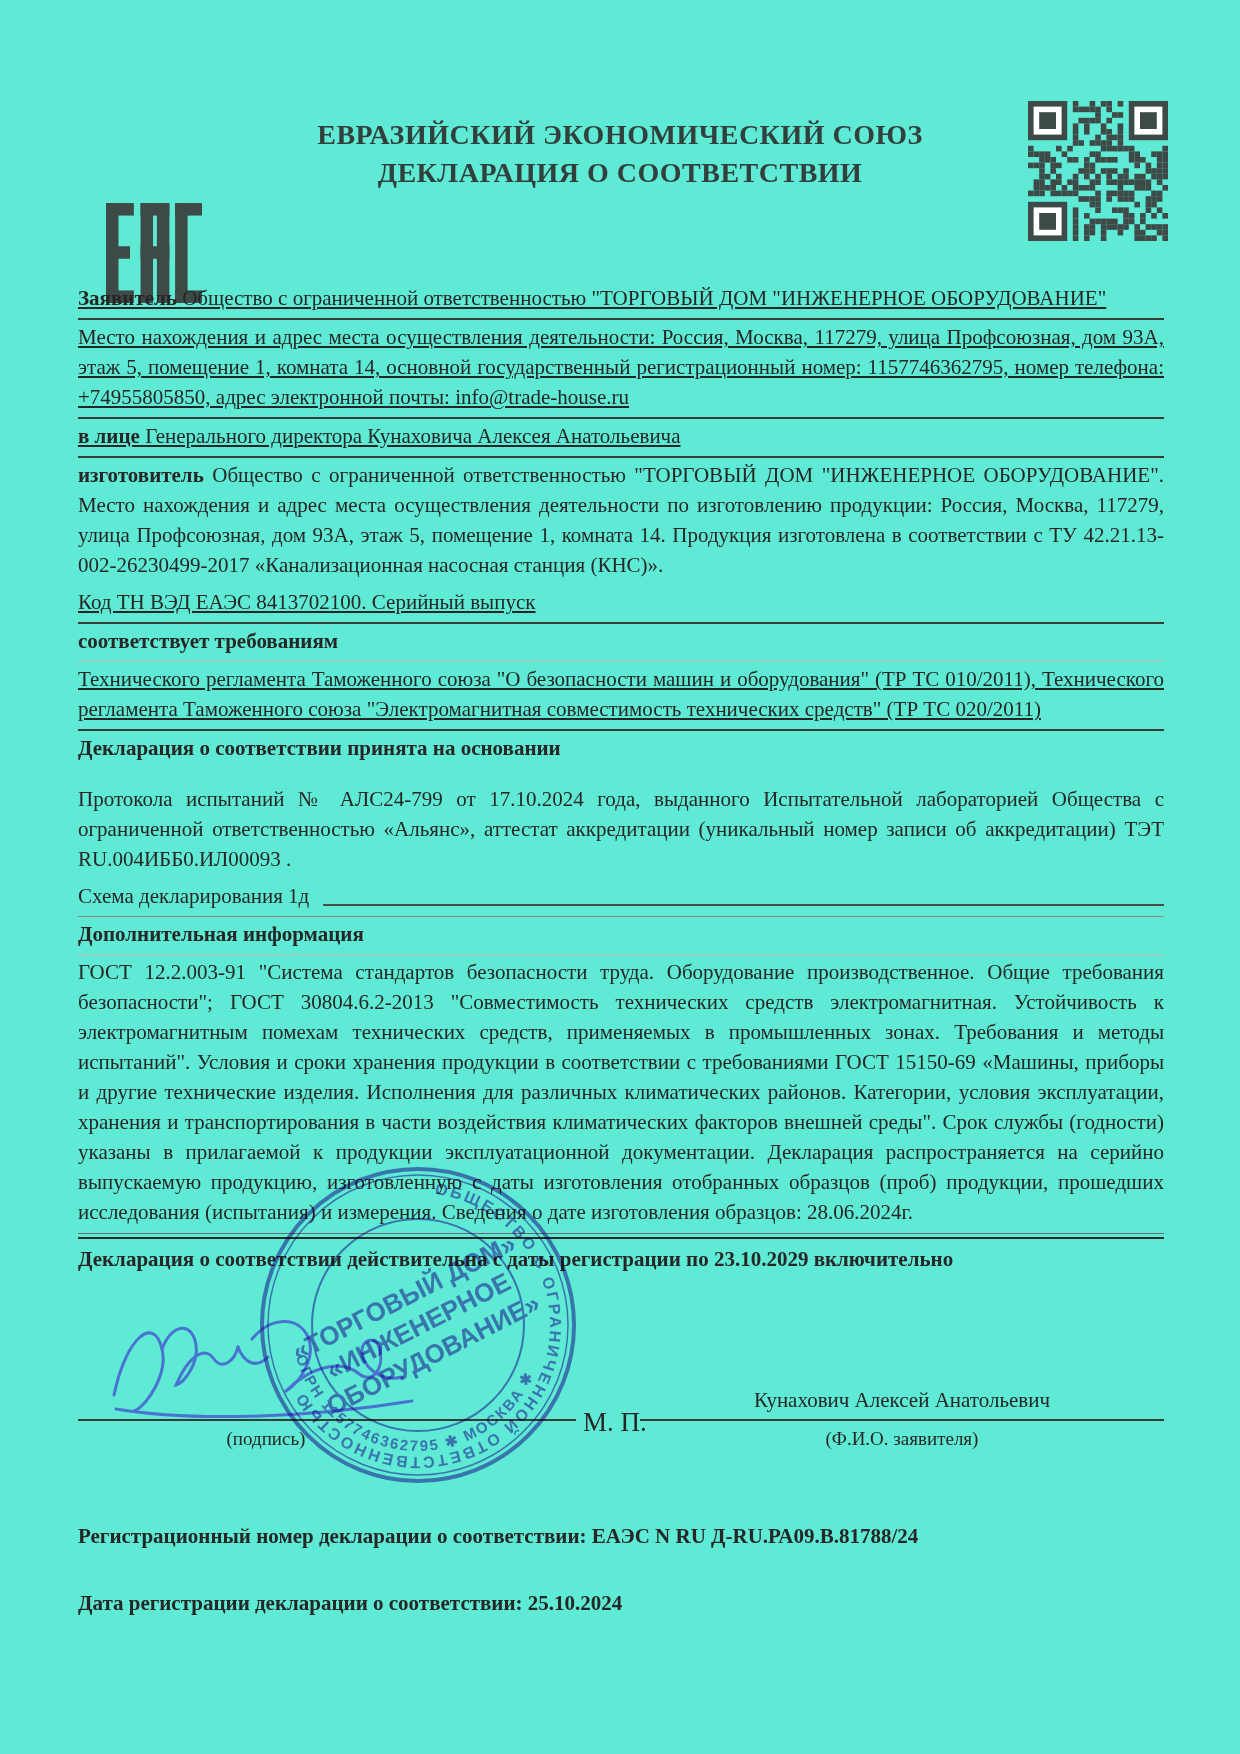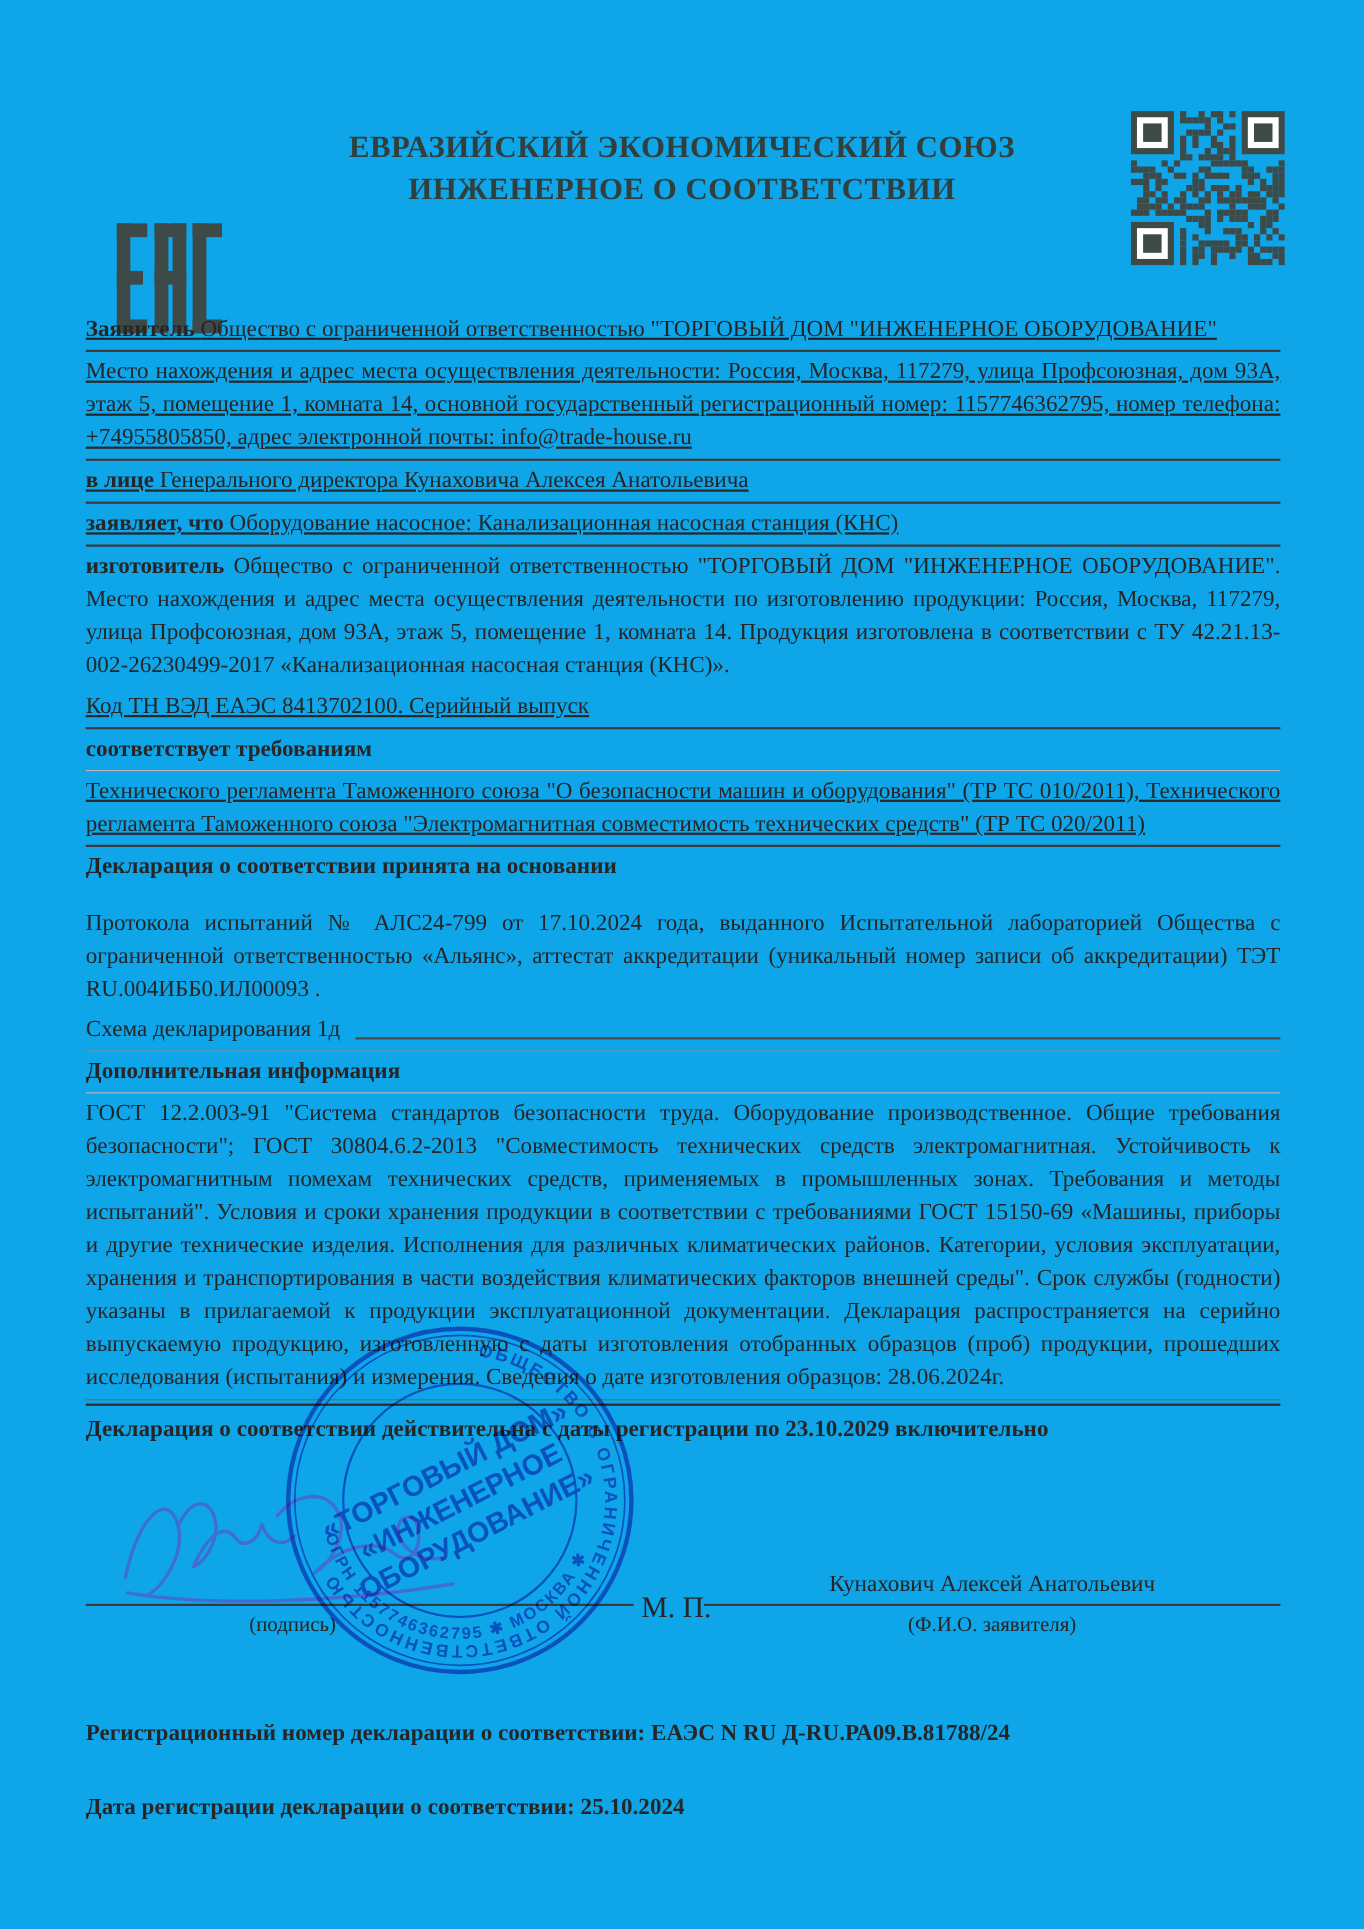--- a/index.html
+++ b/index.html
@@ -1,20 +1,20 @@
 <!DOCTYPE html>
 <html lang="ru"><head>
 <meta charset="utf-8">
 <style>
   html,body{margin:0;padding:0;background:#e8e8e8;}
   .page{
     position:relative;
     width:1240px;height:1754px;
     margin:0 auto;
-    background:#0ea5e9;
+    background:#5eead4;
     overflow:hidden;
     font-family:"Liberation Serif","DejaVu Serif",serif;
     color:#262626;
   }
   
   .titles{position:absolute;top:116px;left:0;right:0;text-align:center;z-index:1;}
   .title-line{
     font-weight:700;font-size:28px;line-height:1.35;color:#32403d;letter-spacing:.5px;
   }
   .eac-box{position:absolute;left:106px;top:202px;width:96px;height:102px;}
@@ -48,21 +48,21 @@
   .footer-row1{margin-top:26px;}
   .footer-row2{margin-top:30px;}
 </style>
 </head>
 <body>
 
 <div class="page">
 
   <div class="titles">
     <div class="title-line">ЕВРАЗИЙСКИЙ ЭКОНОМИЧЕСКИЙ СОЮЗ</div>
-    <div class="title-line">ИНЖЕНЕРНОЕ О СООТВЕТСТВИИ</div>
+    <div class="title-line">ДЕКЛАРАЦИЯ О СООТВЕТСТВИИ</div>
   </div>
 
   <div class="eac-box">
     <svg viewBox="0 0 100 104" width="96" height="102" aria-hidden="true">
       <g fill="#3e4a47">
 
         <rect x="0" y="0" width="13" height="104"></rect>
         <rect x="0" y="0" width="29" height="13"></rect>
         <rect x="0" y="45" width="25" height="13"></rect>
         <rect x="0" y="91" width="29" height="13"></rect>
@@ -333,24 +333,20 @@
 
     <div class="row rb2">
       <p class="just">Место нахождения и адрес места осуществления деятельности: Россия, Москва, 117279, улица Профсоюзная, дом 93А, этаж 5, помещение 1, комната 14, основной государственный регистрационный номер: 1157746362795, номер телефона: +74955805850, адрес электронной почты: info@trade-house.ru</p>
     </div>
 
     <div class="row rb2">
       <p><span class="lbl">в лице</span>
       <span>Генерального директора Кунаховича Алексея Анатольевича</span></p>
     </div>
 
-    <div class="row rb2">
-      <p><span class="lbl">заявляет, что</span>
-      <span>Оборудование насосное: Канализационная насосная станция (КНС)</span></p>
-    </div>
 
     <div class="row">
       <p class="just"><span class="lbl">изготовитель</span>
       <span>Общество с ограниченной ответственностью "ТОРГОВЫЙ ДОМ "ИНЖЕНЕРНОЕ ОБОРУДОВАНИЕ". Место нахождения и адрес места осуществления деятельности по изготовлению продукции: Россия, Москва, 117279, улица Профсоюзная, дом 93А, этаж 5, помещение 1, комната 14. Продукция изготовлена в соответствии с ТУ 42.21.13-002-26230499-2017 «Канализационная насосная станция (КНС)».</span></p>
     </div>
 
     <div class="row rb2">
       <p>Код ТН ВЭД ЕАЭС 8413702100. Серийный выпуск</p>
     </div>
 

